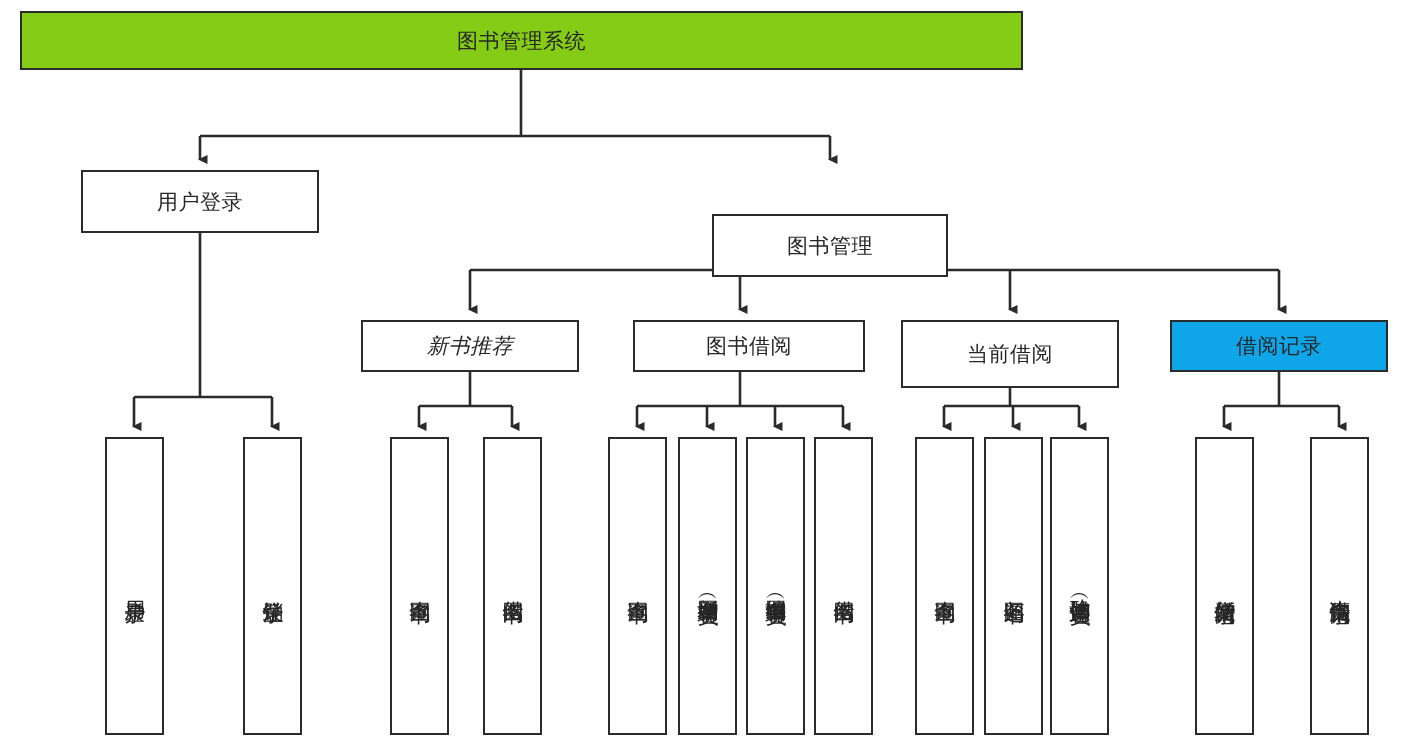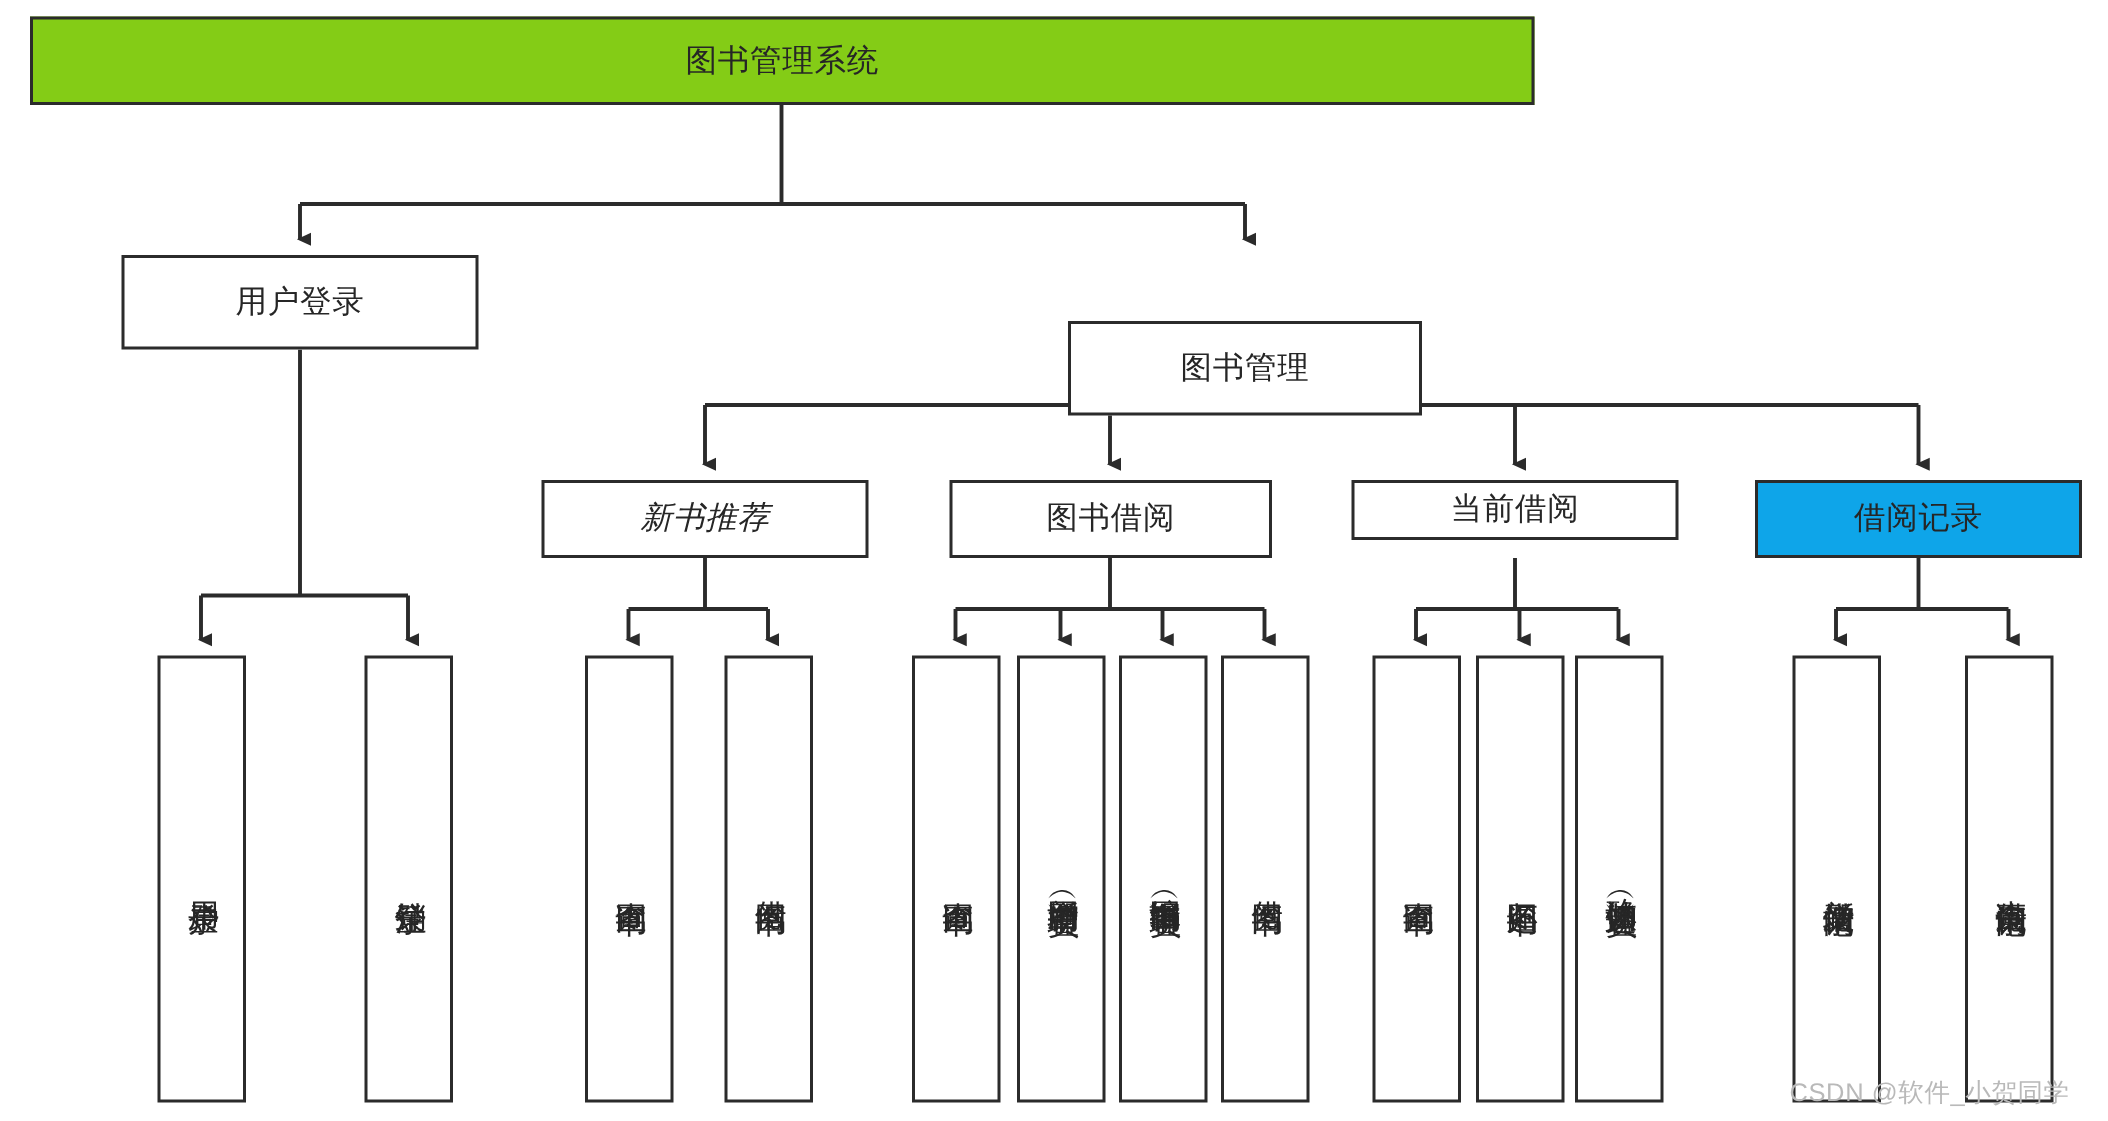--- a/index.html
+++ b/index.html
@@ -125,24 +125,24 @@
       </div>
       <div class="node horizontal" style="left: 81px; top: 170px; width: 238px; height: 63px; border-color: rgb(43, 43, 43); background: rgb(255, 255, 255);">
         <span class="node-label" style="color: rgb(38, 38, 38);">用户登录</span>
       </div>
       <div class="node horizontal" style="left: 712px; top: 170px; width: 236px; height: 63px; border-color: rgb(43, 43, 43); background: rgb(255, 255, 255); margin-top: 44px;">
         <span class="node-label" style="color: rgb(38, 38, 38);">图书管理</span>
       </div>
       <div class="node horizontal" style="left: 361px; top: 320px; width: 218px; height: 52px; border-color: rgb(43, 43, 43); background: rgb(255, 255, 255);">
         <span class="node-label" style="color: rgb(38, 38, 38); font-style: italic;">新书推荐</span>
       </div>
-      <div class="node horizontal" style="left: 633px; top: 320px; width: 215px; height: 52px; border-color: rgb(43, 43, 43); background: rgb(255, 255, 255); justify-content: center;">
+      <div class="node horizontal" style="left: 633px; top: 320px; width: 232px; height: 52px; border-color: rgb(43, 43, 43); background: rgb(255, 255, 255); justify-content: center;">
         <span class="node-label" style="color: rgb(38, 38, 38);">图书借阅</span>
       </div>
-      <div class="node horizontal" style="left: 901px; top: 320px; width: 218px; height: 40px; border-color: rgb(43, 43, 43); background: rgb(255, 255, 255);">
+      <div class="node horizontal" style="left: 901px; top: 320px; width: 218px; height: 68px; border-color: rgb(43, 43, 43); background: rgb(255, 255, 255);">
         <span class="node-label" style="color: rgb(38, 38, 38);">当前借阅</span>
       </div>
       <div class="node horizontal" style="left: 1170px; top: 320px; width: 218px; height: 52px; border-color: rgb(43, 43, 43); background: #0ea5e9;">
         <span class="node-label" style="color: rgb(38, 38, 38);">借阅记录</span>
       </div>
       <div class="node vertical" style="left: 105px; top: 437px; width: 59px; height: 298px; border-color: rgb(43, 43, 43); background: rgb(255, 255, 255);">
         <span class="node-label" style="color: rgb(38, 38, 38);">用户登录</span>
       </div>
       <div class="node vertical" style="left: 243px; top: 437px; width: 59px; height: 298px; border-color: rgb(43, 43, 43); background: rgb(255, 255, 255);">
         <span class="node-label" style="color: rgb(38, 38, 38);">注销登录</span>
@@ -175,15 +175,14 @@
         <span class="node-label" style="color: rgb(38, 38, 38);">确认归还（管理员）</span>
       </div>
       <div class="node vertical" style="left: 1195px; top: 437px; width: 59px; height: 298px; border-color: rgb(43, 43, 43); background: rgb(255, 255, 255);">
         <span class="node-label" style="color: rgb(38, 38, 38);">新增借阅记录</span>
       </div>
       <div class="node vertical" style="left: 1310px; top: 437px; width: 59px; height: 298px; border-color: rgb(43, 43, 43); background: rgb(255, 255, 255);">
         <span class="node-label" style="color: rgb(38, 38, 38);">查询借阅记录</span>
       </div>
     </div>
 
-  <div class="watermark" style="left: 1193px; top: 717px; color: rgb(185, 185, 185);">CSDN @软件_小贺同学</div>
 
 </div>
 
 </body></html>

